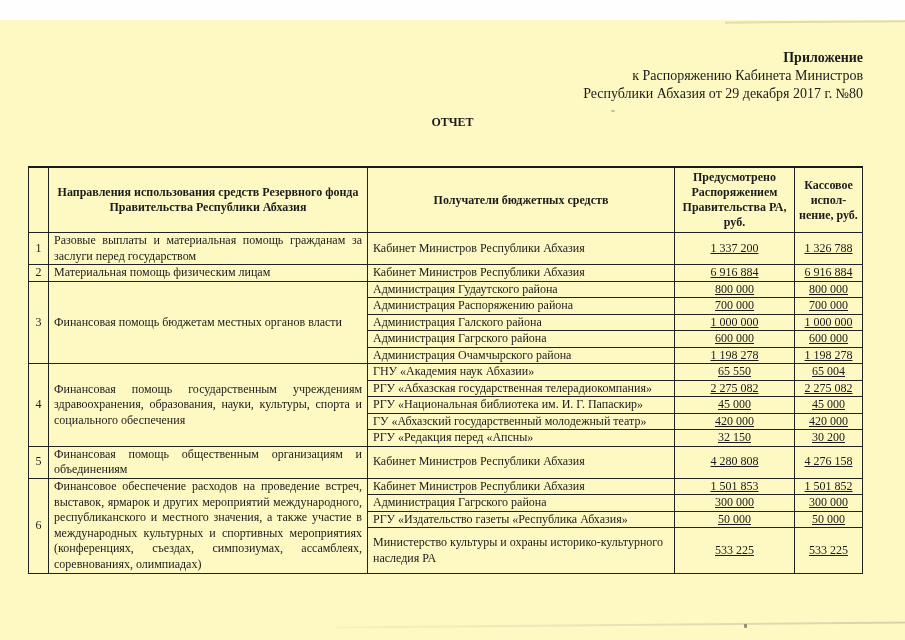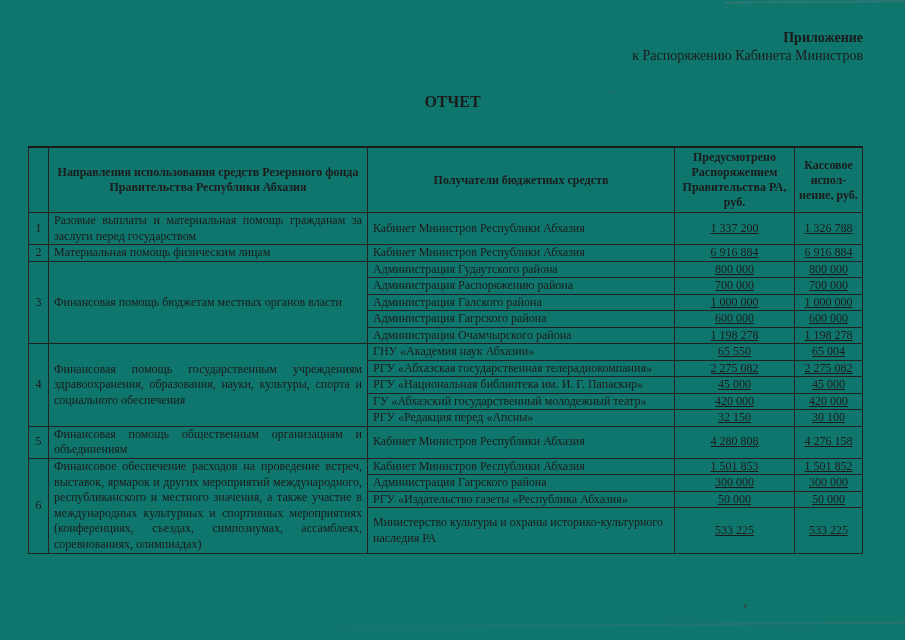--- a/index.html
+++ b/index.html
@@ -9,38 +9,39 @@
     height: 640px;
     background: #fefefe;
     font-family: "Liberation Serif", "DejaVu Serif", serif;
     color: #1b1b1b;
     overflow: hidden;
     position: relative;
   }
   .page {
     position: absolute;
     inset: 0;
-    background: #0f766e;
+    background: #fef9c3;
+    margin-top: 20px;
   }
   .doc-header {
     position: absolute;
     top: 29px;
     right: 42px;
     text-align: right;
     font-size: 14px;
     line-height: 18px;
   }
   .doc-header .bold { font-weight: bold; }
   .doc-title {
     position: absolute;
     top: 93px;
     left: 0;
     width: 100%;
     text-align: center;
-    font-size: 16px;
+    font-size: 12px;
     font-weight: bold;
     line-height: 18px;
   }
   table.report {
     position: absolute;
     left: 28px;
     top: 146px;
     width: 834px;
     border-collapse: collapse;
     table-layout: fixed;
@@ -111,20 +112,21 @@
 </head>
 <body>
 
 <div class="page">
 
   <div class="corner-mark"></div>
 
   <div class="doc-header">
     <div class="bold">Приложение</div>
     <div>к Распоряжению Кабинета Министров</div>
+    <div>Республики Абхазия от 29 декабря 2017 г. №80</div>
   </div>
 
   <div class="doc-title">
     <div>ОТЧЕТ</div>
   </div>
 
   <table class="report">
     <colgroup>
       <col style="width:20px">
       <col style="width:319px">
@@ -201,21 +203,21 @@
           <td class="col-exec">45 000</td>
         </tr>
         <tr>
           <td class="col-rec">ГУ «Абхазский государственный молодежный театр»</td>
           <td class="col-alloc">420 000</td>
           <td class="col-exec">420 000</td>
         </tr>
         <tr>
           <td class="col-rec">РГУ «Редакция перед «Апсны»</td>
           <td class="col-alloc">32 150</td>
-          <td class="col-exec">30 100</td>
+          <td class="col-exec">30 200</td>
         </tr>
         <tr>
           <td class="col-num" rowspan="1">5</td>
           <td class="col-dir" rowspan="1">Финансовая помощь общественным организациям и объединениям</td>
           <td class="col-rec">Кабинет Министров Республики Абхазия</td>
           <td class="col-alloc">4 280 808</td>
           <td class="col-exec">4 276 158</td>
         </tr>
         <tr>
           <td class="col-num" rowspan="4">6</td>

